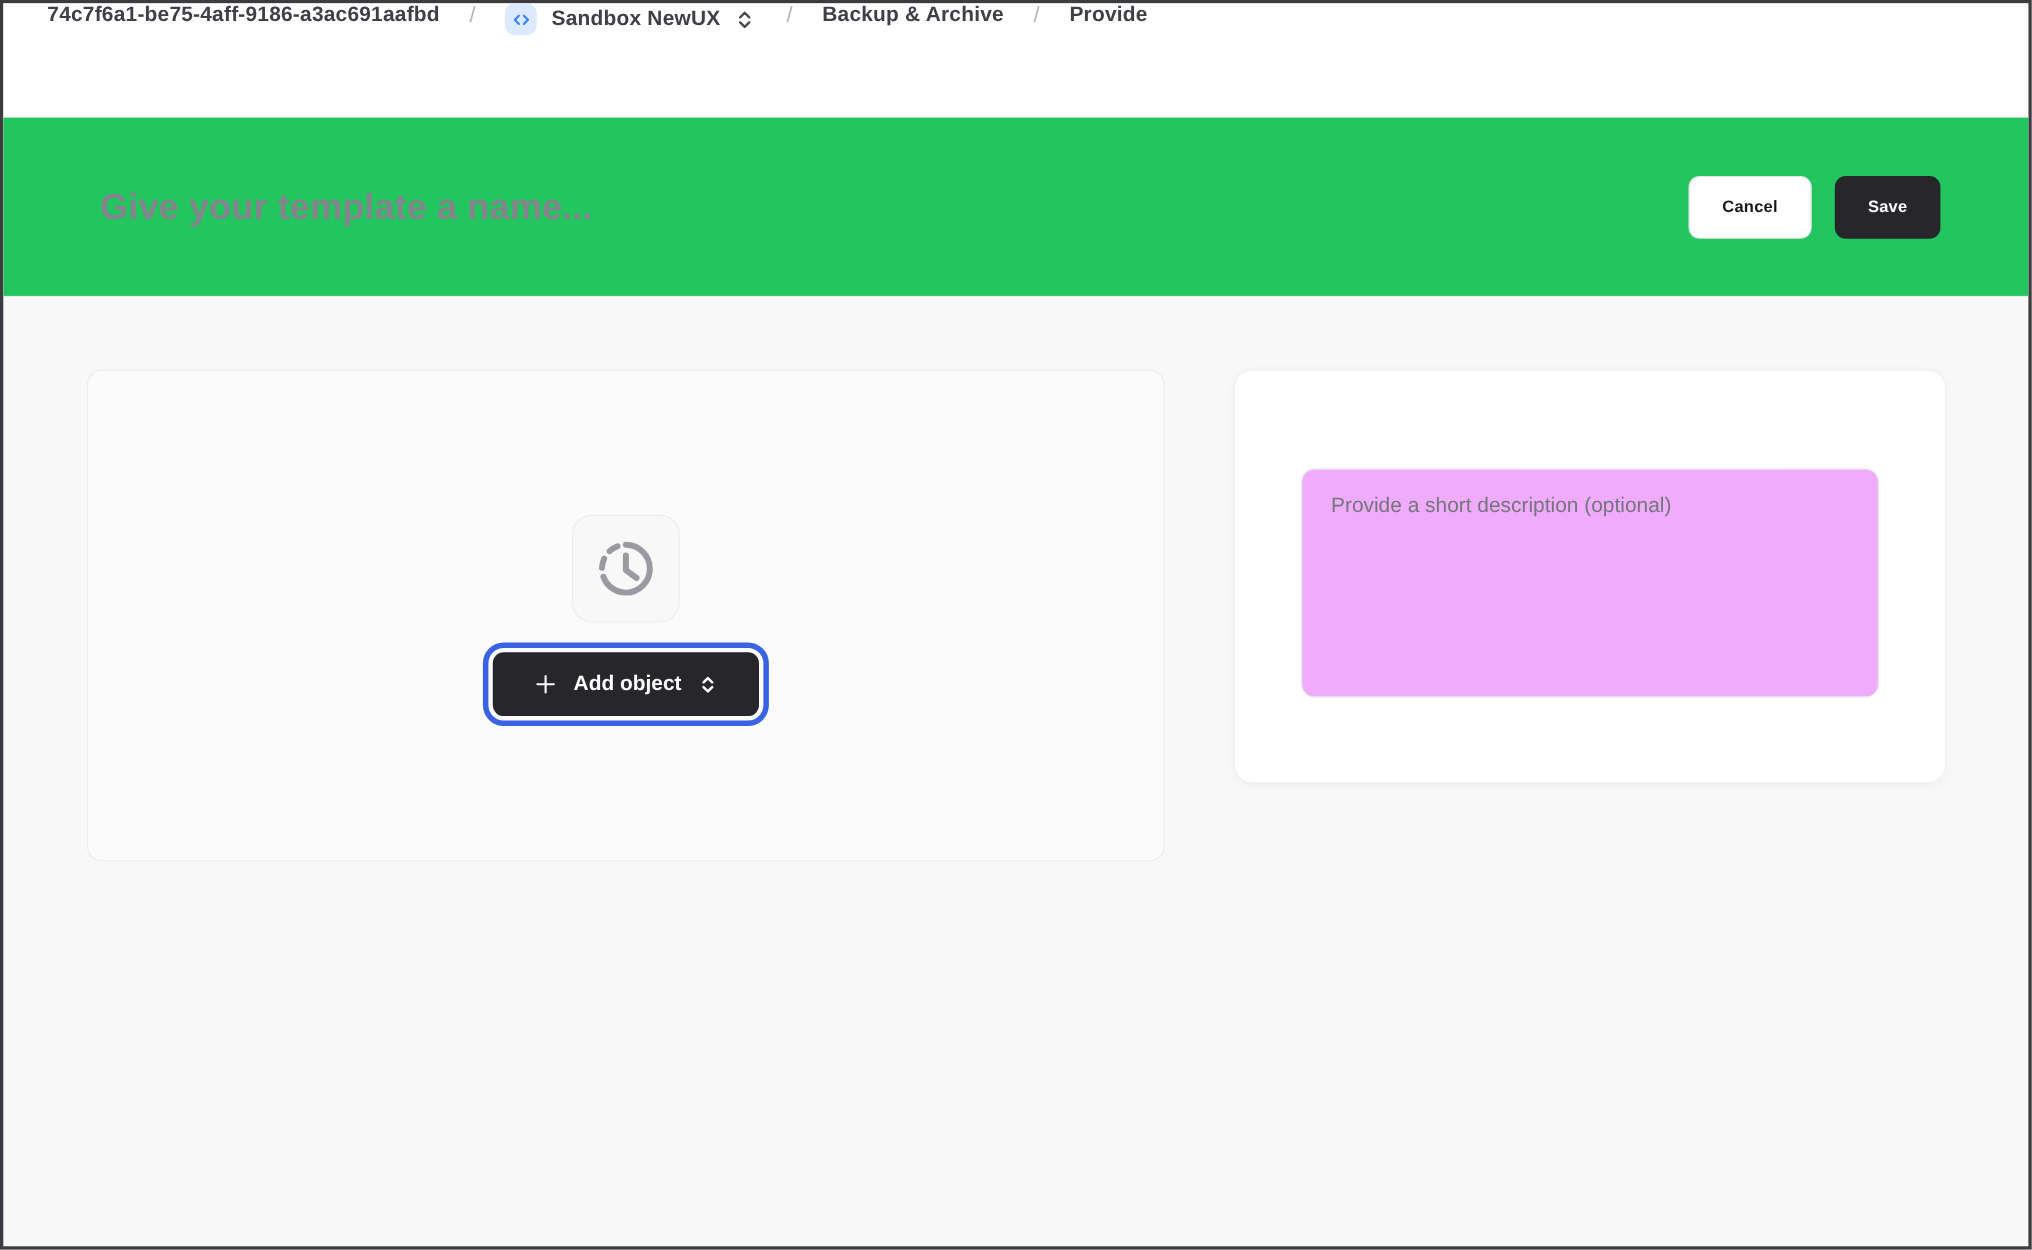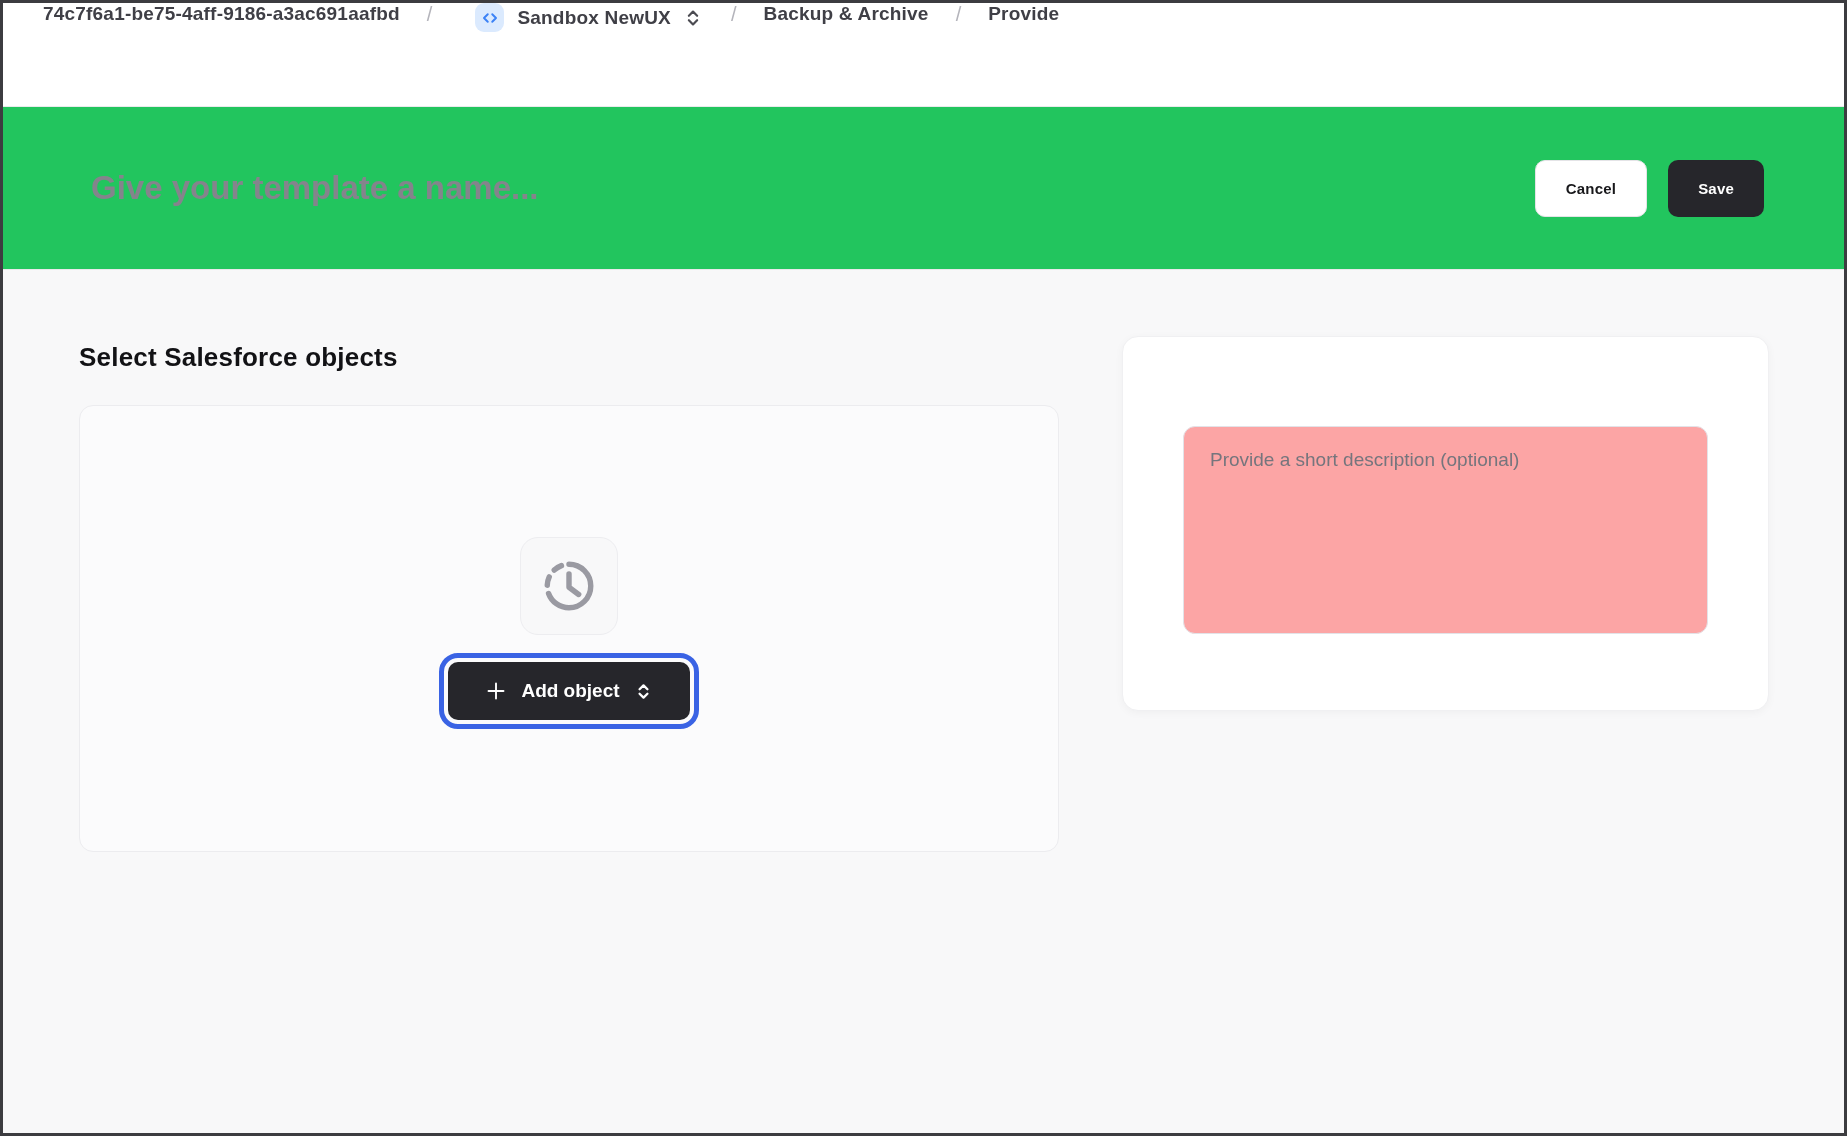--- a/index.html
+++ b/index.html
@@ -18,21 +18,21 @@
     height: 104px;
     background: #ffffff;
     border-bottom: 1px solid #eaeaec;
     display: flex;
     align-items: flex-start;
     padding: 0 40px;
     font-size: 19px;
   }
   .crumb { color: #3f3f46; font-weight: 600; letter-spacing: .2px; cursor: pointer; }
   .crumb-sep { color: #b4b4bb; margin: 0 27px; font-size: 20px; font-weight: 400; }
-  .service-chip { display: flex; align-items: center; cursor: pointer; margin-left: 16px; }
+  .service-chip { display: flex; align-items: center; cursor: pointer; }
   .code-badge {
     width: 29px; height: 29px; border-radius: 9px;
     background: #dbeafe;
     display: flex; align-items: center; justify-content: center;
     margin-right: 13px;
   }
   .selector-icon { margin-left: 11px; display: flex; align-items: center; }
 
   
   .page-header {
@@ -123,21 +123,21 @@
   .side-card-title { font-size: 22px; font-weight: 700; color: #18181b; margin-left: 25px; letter-spacing: .2px; }
   .desc-input {
     margin-top: 27px;
     width: 100%; height: 208px;
     border: 1px solid #e3e3e8;
     border-radius: 12px;
     padding: 22px 26px;
     font-family: "Liberation Sans", sans-serif;
     font-size: 19px; color: #3f3f46;
     resize: none; outline: none;
-    background: #fca5a5;
+    background: #f0abfc;
   }
   .desc-input::placeholder { color: #75757d; }
 </style>
 </head>
 <body>
 
 <div class="topbar">
   <span class="crumb">74c7f6a1-be75-4aff-9186-a3ac691aafbd</span>
   <span class="crumb-sep">/</span>
 
@@ -167,21 +167,20 @@
   <input class="template-name-input" type="text" placeholder="Give your template a name..." style="">
   <div class="header-actions">
     <button class="btn btn-secondary">Cancel</button>
     <button class="btn btn-primary">Save</button>
   </div>
 </div>
 
 <div class="content">
 
   <div class="left-col">
-    <div class="section-title">Select Salesforce objects</div>
 
     <div class="objects-card">
       <div class="clock-tile">
         <svg width="58" height="58" viewBox="0 0 48 48" fill="none">
           <circle cx="24" cy="24" r="18" stroke="#9a9aa2" stroke-width="4.5" stroke-linecap="round" stroke-dasharray="78 7 7 7 7 7" transform="rotate(-90 24 24)"></circle>
           <path d="M24 14 L24 25 L32 31" stroke="#9a9aa2" stroke-width="4.5" stroke-linecap="round" stroke-linejoin="round"></path>
         </svg>
       </div>
 
 

